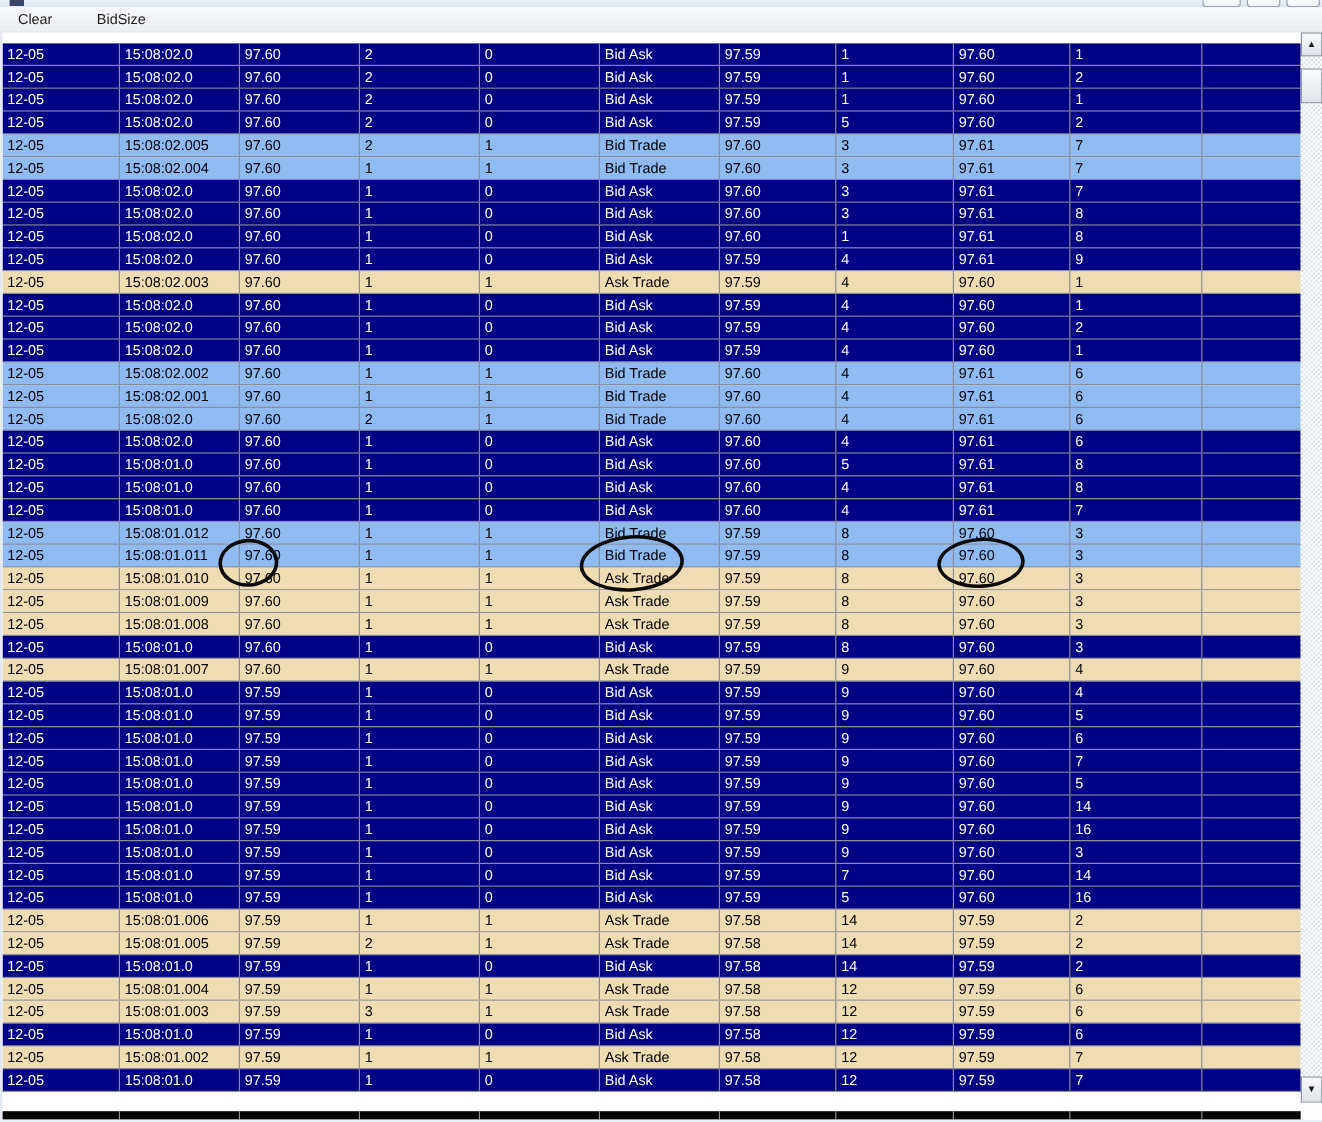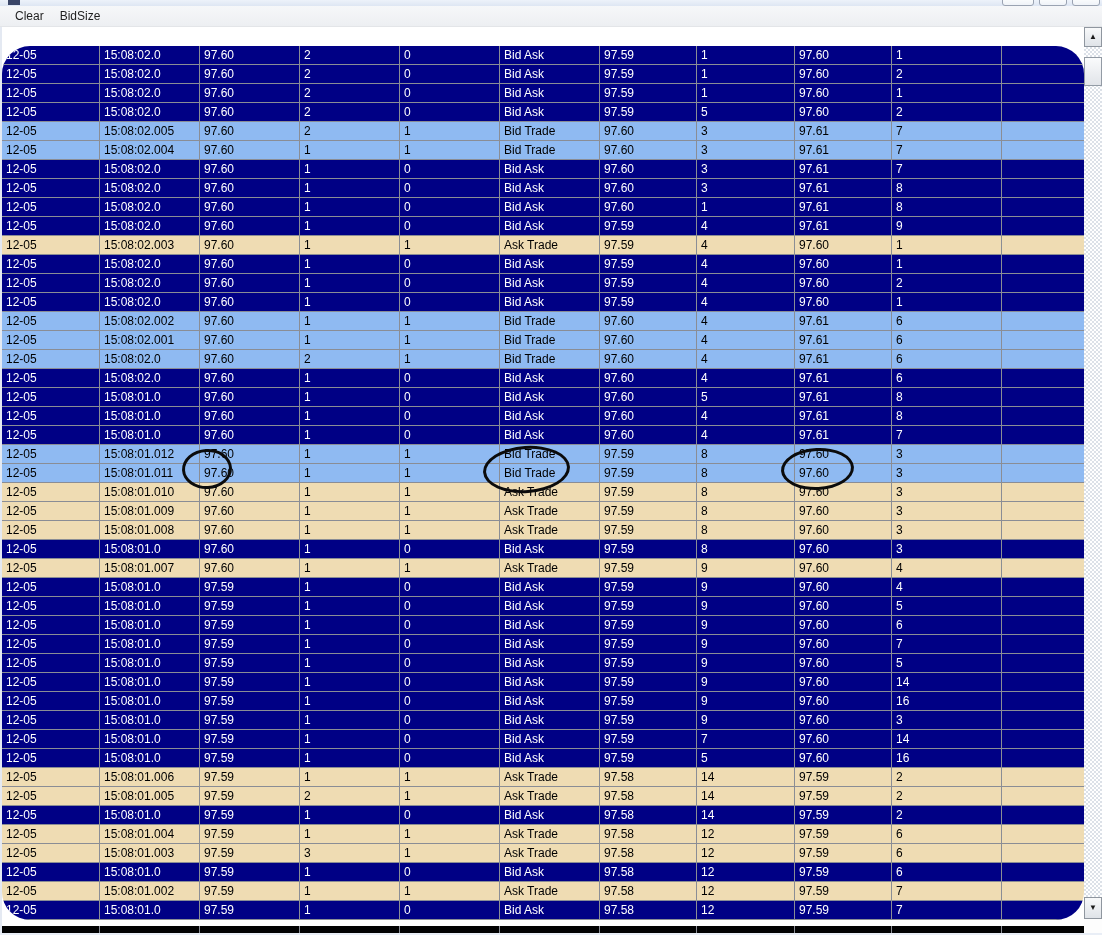--- a/index.html
+++ b/index.html
@@ -13,36 +13,36 @@
   #app-icon { position:absolute; top:0; left:8px; width:12px; height:5px; background:#3A4668; }
   .win-btn { position:absolute; top:-3px; height:9px; background:linear-gradient(#FDFEFE,#EFF3F8);
              border:1px solid #9AA3B2; border-radius:0 0 3px 3px; }
   #win-btn-min   { left:1002px; width:32px; }
   #win-btn-max   { left:1039px; width:28px; }
   #win-btn-close { left:1072px; width:28px; }
 
   
   #menubar { position:absolute; top:6px; left:0; width:1102px; height:21px;
              background:linear-gradient(#F6F7F9,#EDEFF2); border-bottom:1px solid #E3E5E8;
-             display:flex; align-items:center; padding-left:7px; }
+             display:flex; align-items:center; padding-left:7px;gap:21px; }
   .menu-item { font-size:12px; color:#1E1E1E; padding:0 8px; height:21px; line-height:21px; }
 
   
   .cols { display:grid; grid-template-columns:98px 100px 100px 100px 100px 100px 97px 98px 97px 110px 82px; }
 
   
   #header { position:absolute; top:27px; left:2px; width:1082px; height:25px;
             border-top:1px solid #C8CCD2; border-bottom:1px solid #8E9196;
             background:linear-gradient(#FFFFFF,#F8F9FA 55%,#F0F1F4); }
   .hcell { height:23px; line-height:23px; font-size:12px; color:#101010;
            padding-left:6px; border-right:1px solid #A6A9AE; overflow:hidden; white-space:nowrap; }
   .hcell.filler { border-right:none; }
 
   
-  #table-body { position:absolute; top:46px; left:2px; width:1082px; height:874px; overflow:hidden;border-radius:28px; }
+  #table-body { position:absolute; top:36px; left:2px; width:1082px; height:874px; overflow:hidden; }
   .row { height:19px; border-bottom:1px solid #8A8D95; }
   .cell { height:18px; line-height:18px; font-size:12px; padding-left:4px;
           border-right:1px solid #8A8D95; overflow:hidden; white-space:nowrap; }
   .cell:last-child { border-right:none; }
   .row-bid-ask   { background:#000085; color:#FFFFFF; }
   .row-bid-trade { background:#8FBAF2; color:#000000; }
   .row-ask-trade { background:#EFDCB3; color:#000000; }
 
   
   #row-cut { position:absolute; top:926px; left:2px; width:1082px; height:7px; background:#020202; }

